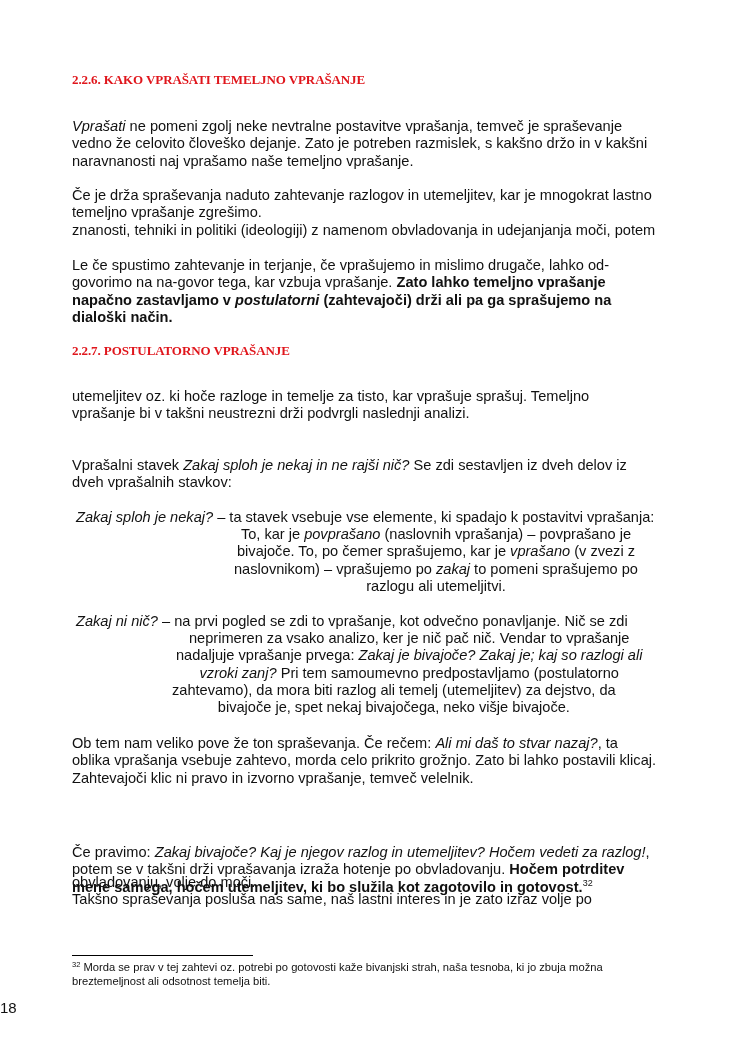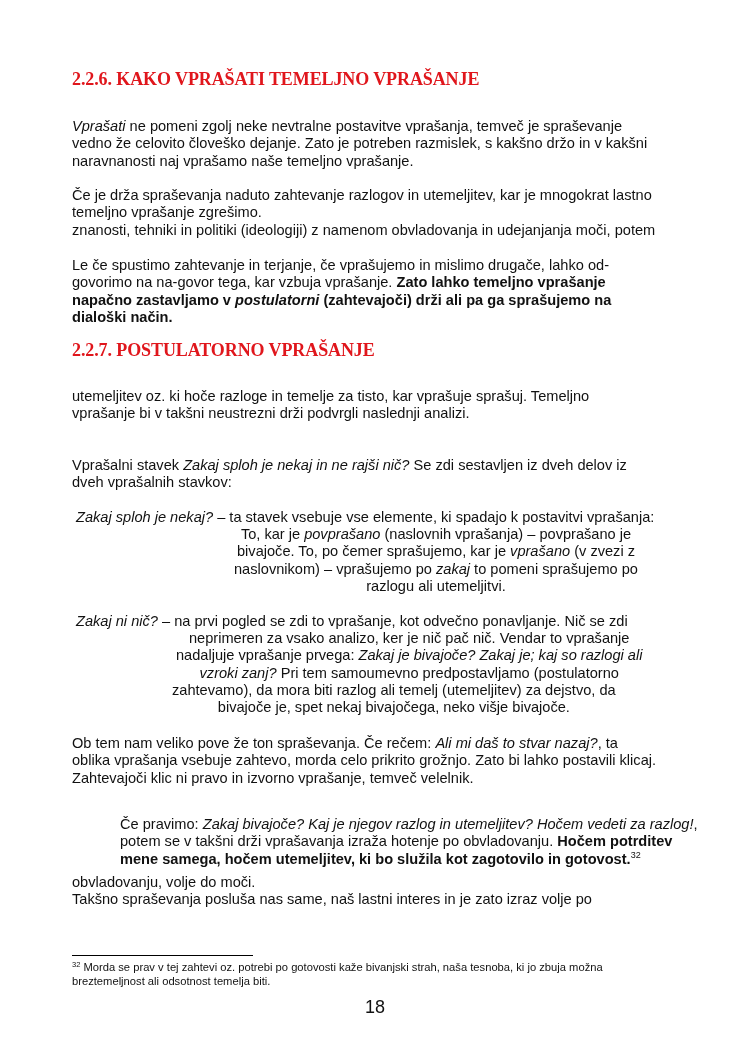--- a/index.html
+++ b/index.html
@@ -3,34 +3,34 @@
   <meta charset="utf-8">
   <style>
     html, body { margin: 0; padding: 0; background: #ffffff; }
     body { width: 750px; height: 1061px; position: relative; overflow: hidden; }
     .page {
       position: absolute; left: 0; top: 0; width: 750px; height: 1061px; background: #fff;
       font-family: "Liberation Sans", sans-serif; color: #111; font-size: 14.6px; line-height: 17.4px;
     }
     .h {
       position: absolute; left: 72px;
-      font-family: "Liberation Serif", serif; font-weight: bold; color: #e0161c; font-size: 18px;
+      font-family: "Liberation Serif", serif; font-weight: bold; color: #e0161c; font-size: 13px;
       letter-spacing: -0.1px; white-space: nowrap;
     }
     .p { position: absolute; left: 72px; width: 610px; }
     .p i { font-style: italic; }
     .p b { font-weight: bold; }
     .line { display: block; white-space: nowrap; }
     .term { position: absolute; left: 76px; white-space: nowrap; }
     .hang { position: absolute; white-space: nowrap; text-align: center; }
     sup { font-size: 9px; vertical-align: 6px; line-height: 0; }
     .fn-rule { position: absolute; left: 72px; top: 955px; width: 181px; height: 1px; background: #000; }
     .fn { position: absolute; left: 72px; top: 960px; width: 610px; font-size: 11.2px; line-height: 14px; }
     .fn sup { font-size: 7.5px; vertical-align: 4px; }
-    .pn { position: absolute; left: 0; width: 750px; top: 999px; text-align: center; font-size: 18px; }
+    .pn { position: absolute; left: 0; width: 750px; top: 999px; text-align: left; font-size: 15px; }
   </style>
 </head>
 <body>
 
 <div class="page">
 
   <div class="h" style="top:71px;">2.2.6. KAKO VPRAŠATI TEMELJNO VPRAŠANJE</div>
 
   <div class="p" style="top:118px;">
     <span class="line"><i>Vprašati</i><span> ne pomeni zgolj neke nevtralne postavitve vprašanja, temveč je spraševanje</span></span>
@@ -85,21 +85,21 @@
     <span class="line">zahtevamo), da mora biti razlog ali temelj (utemeljitev) za dejstvo, da</span>
     <span class="line">bivajoče je, spet nekaj bivajočega, neko višje bivajoče.</span>
   </div>
 
   <div class="p" style="top:735px;">
     <span class="line"><span>Ob tem nam veliko pove že ton spraševanja. Če rečem: </span><i>Ali mi daš to stvar nazaj?</i><span>, ta</span></span>
     <span class="line">oblika vprašanja vsebuje zahtevo, morda celo prikrito grožnjo. Zato bi lahko postavili klicaj.</span>
     <span class="line">Zahtevajoči klic ni pravo in izvorno vprašanje, temveč velelnik.</span>
   </div>
 
-  <div class="p" style="top:816px;margin-left:48px;">
+  <div class="p" style="top:844px;">
     <span class="line"><span>Če pravimo: </span><i>Zakaj bivajoče? Kaj je njegov razlog in utemeljitev? Hočem vedeti za razlog!</i><span>,</span></span>
     <span class="line"><span>potem se v takšni drži vprašavanja izraža hotenje po obvladovanju. </span><b>Hočem potrditev</b></span>
     <span class="line"><b>mene samega, hočem utemeljitev, ki bo služila kot zagotovilo in gotovost.</b><sup>32</sup></span>
   </div>
 
   <div class="p" style="top:874px;">
     <span class="line">obvladovanju, volje do moči.</span>
     <span class="line">Takšno spraševanja posluša nas same, naš lastni interes in je zato izraz volje po</span>
   </div>
 

